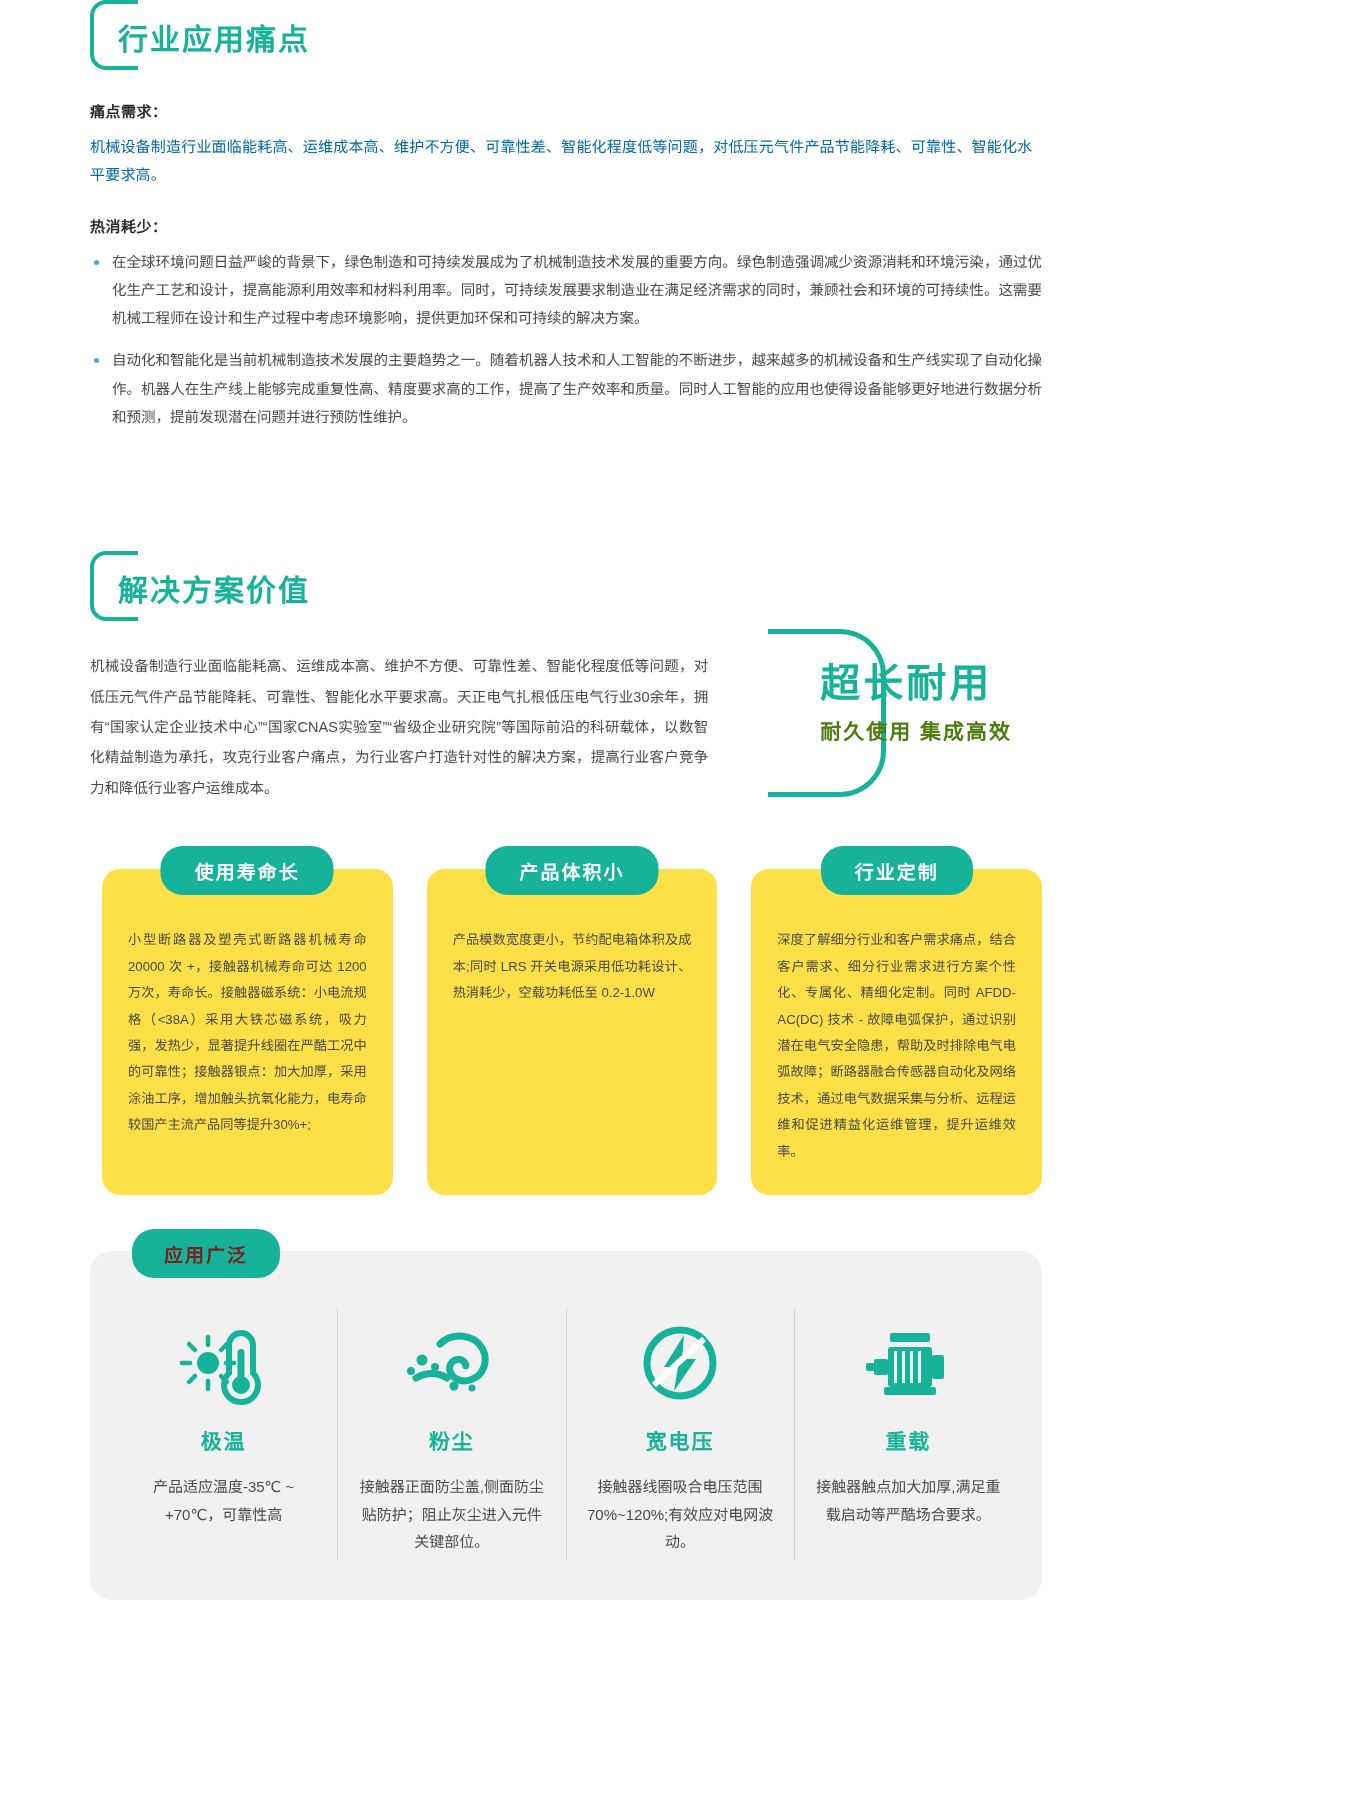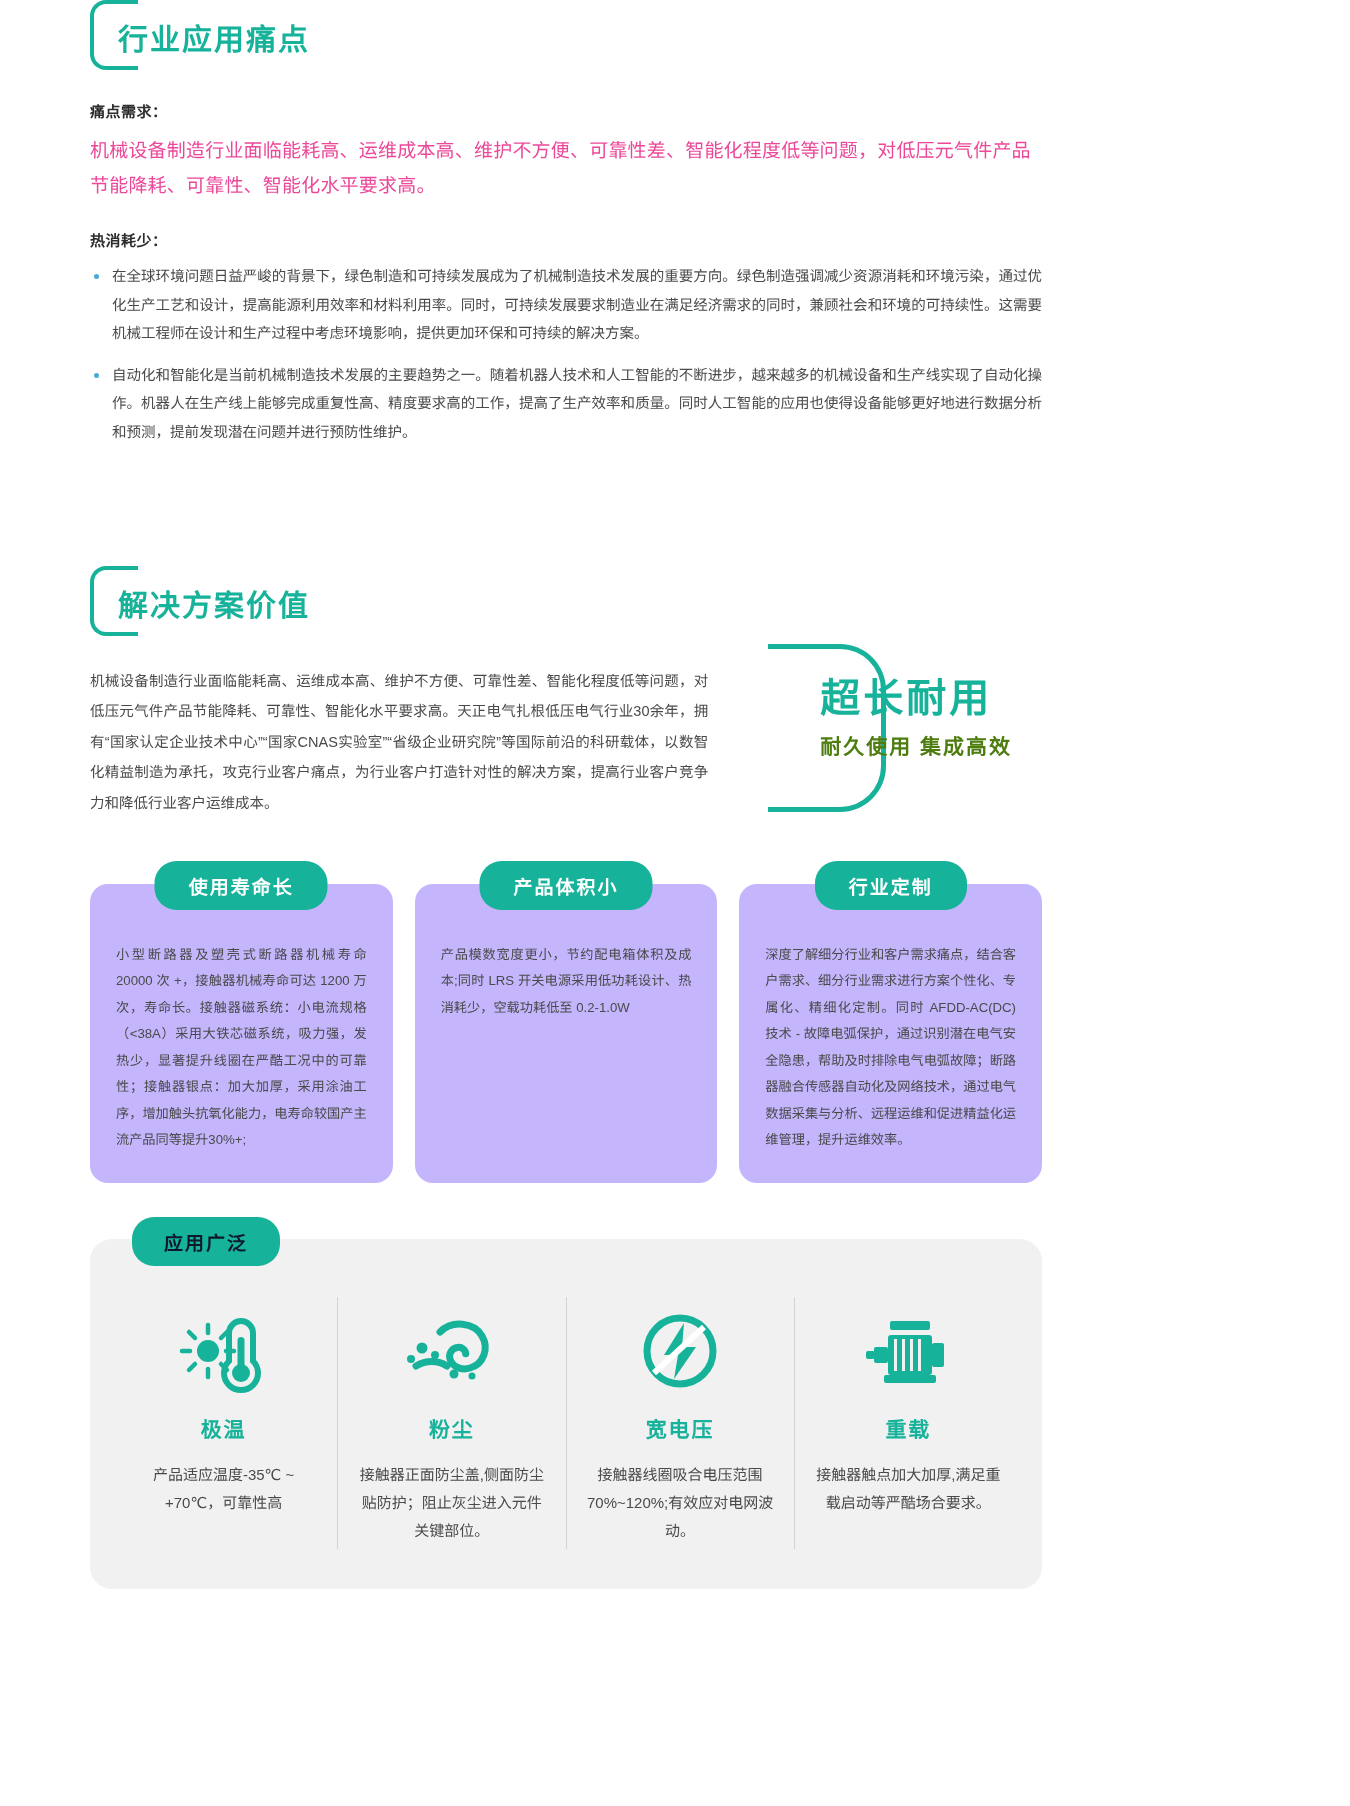--- a/index.html
+++ b/index.html
@@ -64,23 +64,23 @@
 
   
   .sub-title {
     font-size: 15px;
     font-weight: bold;
     color: #2d2d2d;
     margin: 26px 0 12px 0;
     letter-spacing: .5px;
   }
   .para {
-    font-size: 19px;
+    font-size: 15px;
     line-height: 1.85;
-    color: #ec4899;
+    color: #0369a1;
     letter-spacing: .2px;
   }
   ul.bullets {
     list-style: none;
     margin: 4px 0 0 0;
     padding: 0;
   }
   ul.bullets li {
     position: relative;
     padding-left: 22px;
@@ -168,25 +168,26 @@
 
   
   .cards {
     display: flex;
     gap: 22px;
     margin-top: 66px;
   }
   .card {
     position: relative;
     flex: 1;
-    background: #c4b5fd;
+    background: #fde047;
     border-radius: 18px;
     padding: 58px 26px 30px 26px;
     box-sizing: border-box;
     min-height: 252px;
+    margin-left: 12px;
   }
   .card-tab {
     position: absolute;
     top: -23px;
     left: 50%;
     transform: translateX(-50%);
     background: #17b29a;
     color: #ffffff;
     font-size: 19px;
     font-weight: bold;
@@ -209,21 +210,21 @@
     background: #f0f1f0;
     border-radius: 22px;
     padding: 58px 20px 40px 20px;
     box-sizing: border-box;
   }
   .wide-tab {
     position: absolute;
     top: -22px;
     left: 42px;
     background: #17b29a;
-    color: #0f172a;
+    color: #7f1d1d;
     font-size: 19px;
     font-weight: bold;
     letter-spacing: 2px;
     padding: 11px 32px;
     border-radius: 22px;
   }
   .feature-row {
     display: flex;
     align-items: stretch;
   }

